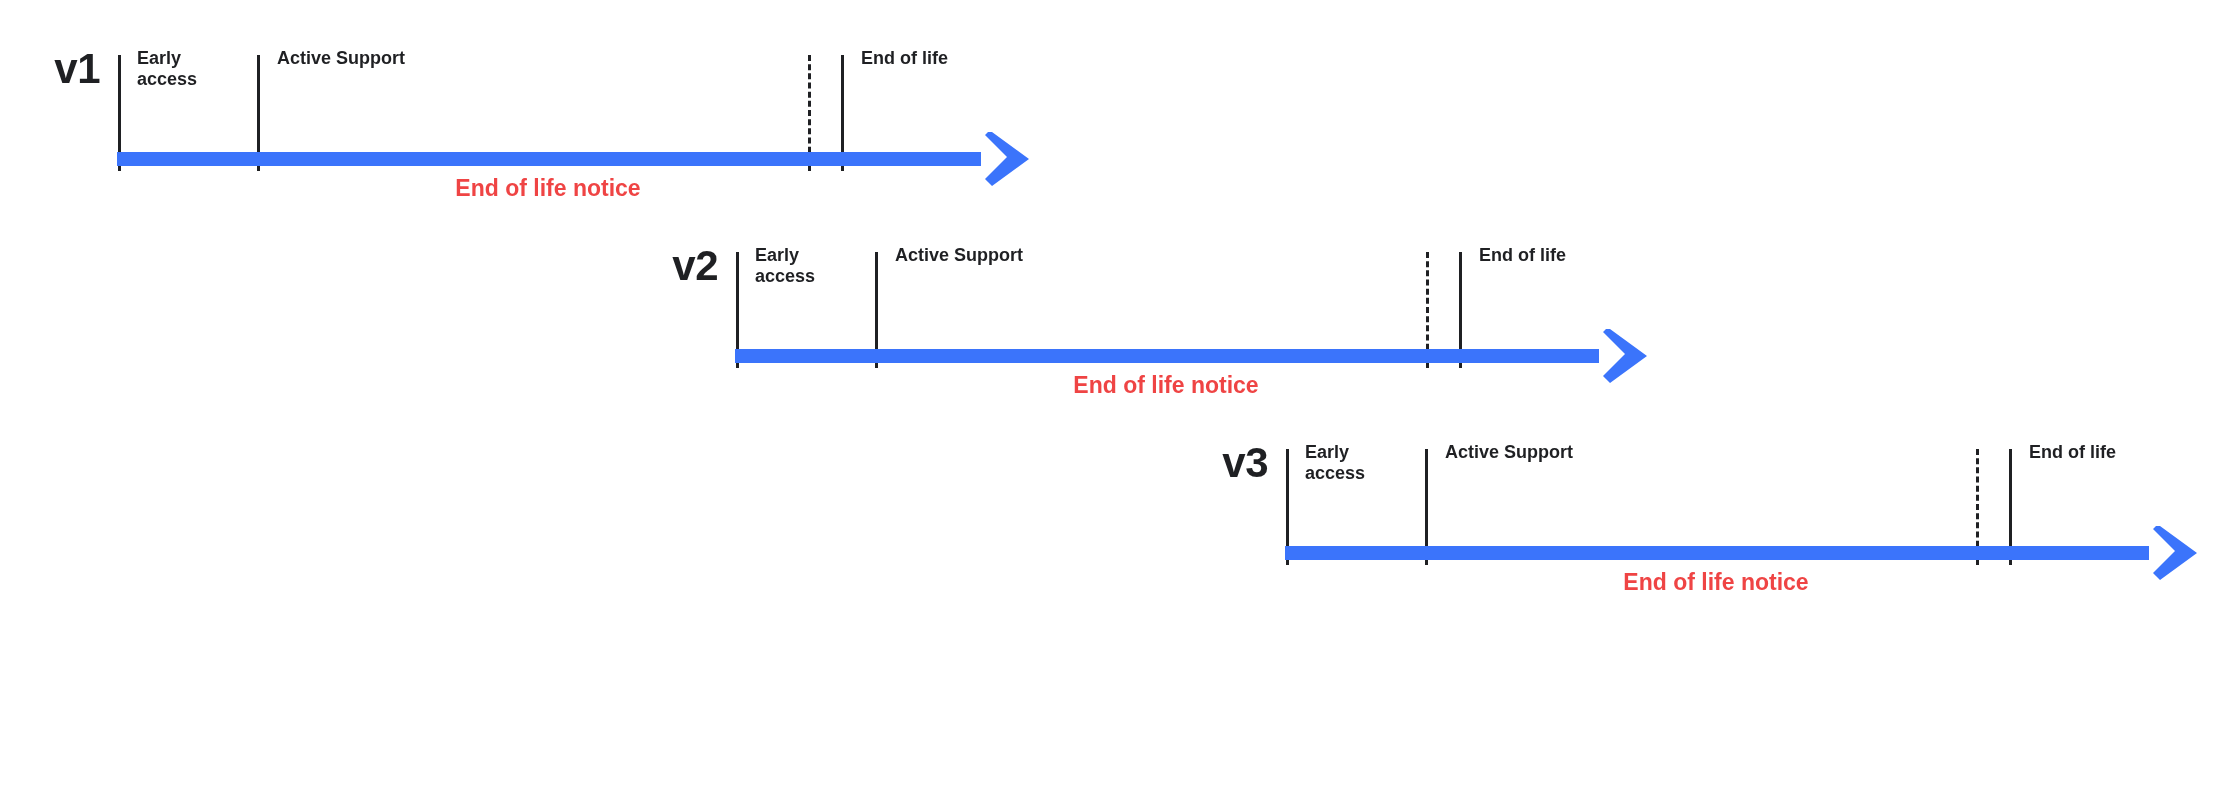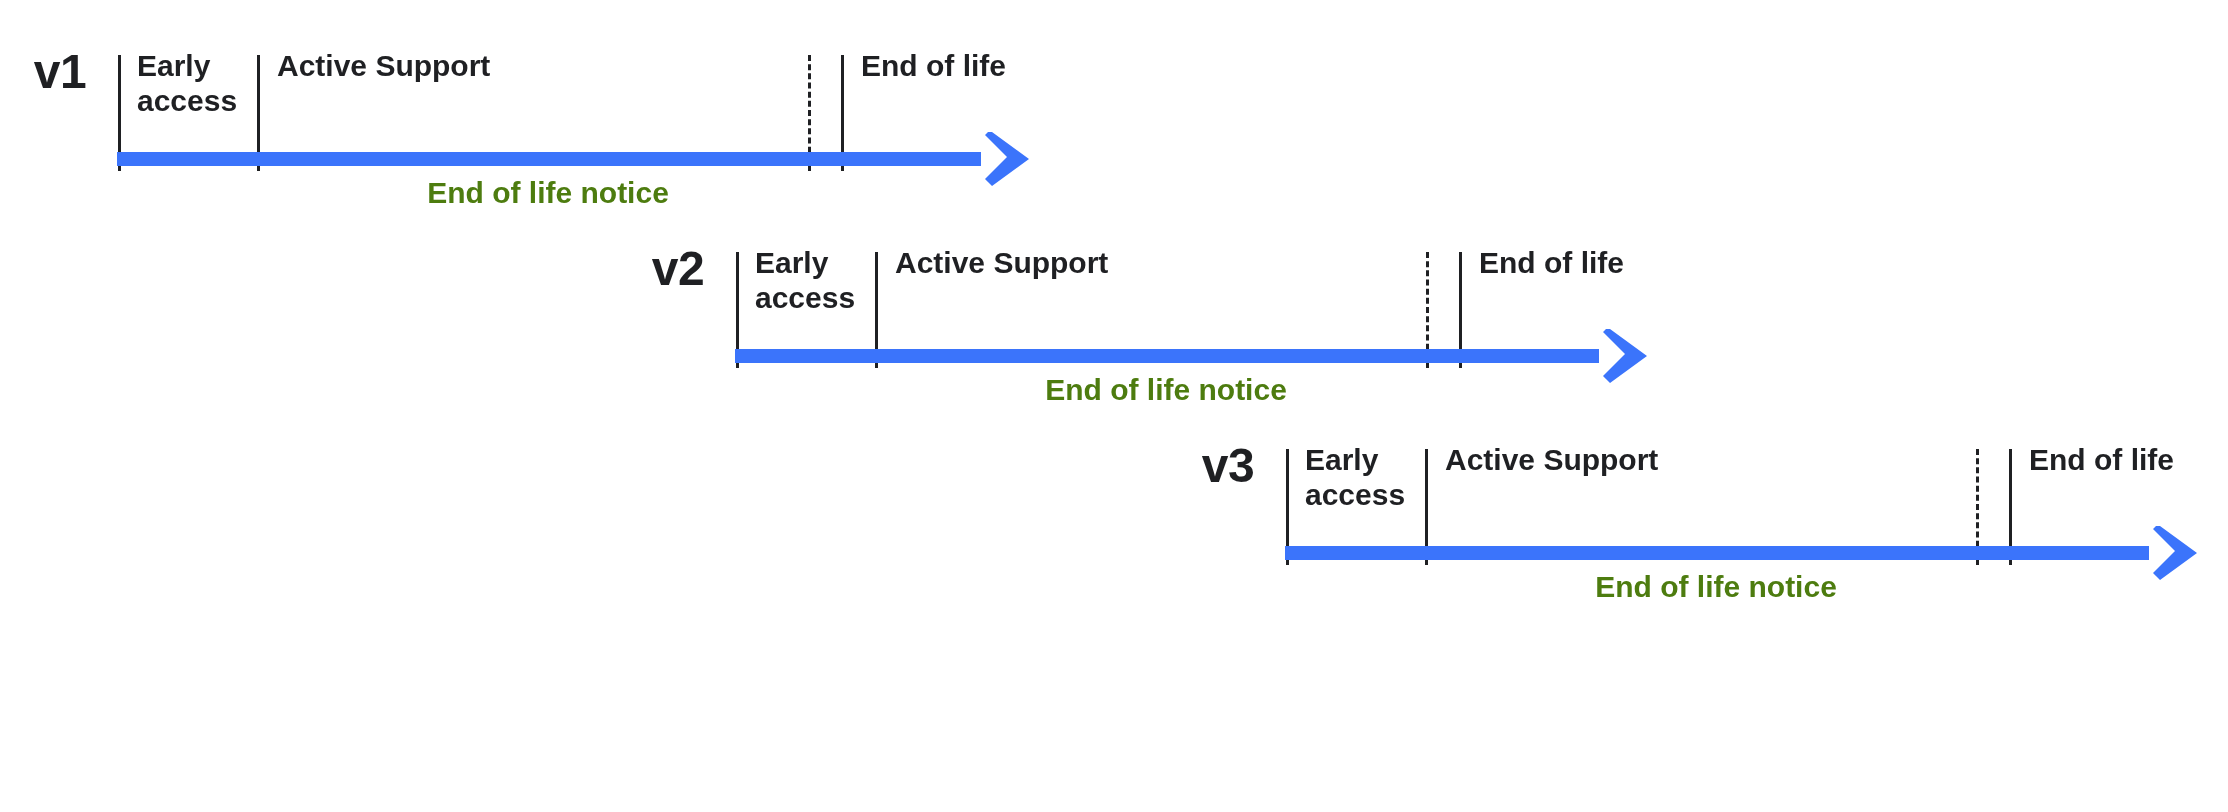--- a/index.html
+++ b/index.html
@@ -29,22 +29,22 @@
     width: 1200px;
     height: 230px;
   }
 
   
   .version-label {
     position: absolute;
     left: 0px;
     top: 30px;
     width: 80px;
-    text-align: center;
-    font-size: 48px;
+    text-align: right;
+    font-size: 42px;
     font-weight: bold;
     line-height: 1;
     letter-spacing: -0.5px;
     color: #1f2023;
     white-space: nowrap;
   }
 
   
   .tick {
     position: absolute;
@@ -56,21 +56,21 @@
   .tick.dashed {
     width: 0px;
     background: transparent;
     border-left: 3px dashed #1f2023;
   }
 
   
   .phase-label {
     position: absolute;
     top: 30px;
-    font-size: 30px;
+    font-size: 18px;
     font-weight: bold;
     line-height: 1.18;
     color: #1f2023;
     white-space: pre-line;
   }
 
   
   .bar {
     position: absolute;
     height: 14px;
@@ -83,24 +83,24 @@
   }
   .arrow-head svg {
     display: block;
     width: 56px;
     height: 58px;
   }
 
   
   .notice-label {
     position: absolute;
-    font-size: 30px;
+    font-size: 23px;
     font-weight: bold;
     line-height: 1.2;
-    color: #4d7c0f;
+    color: #ef4444;
     white-space: nowrap;
     text-align: center;
   }
 </style>
 </head>
 <body>
 
 <div id="canvas">
 
   <div class="timeline-row" id="row-0" style="left:20px; top:18px;">

